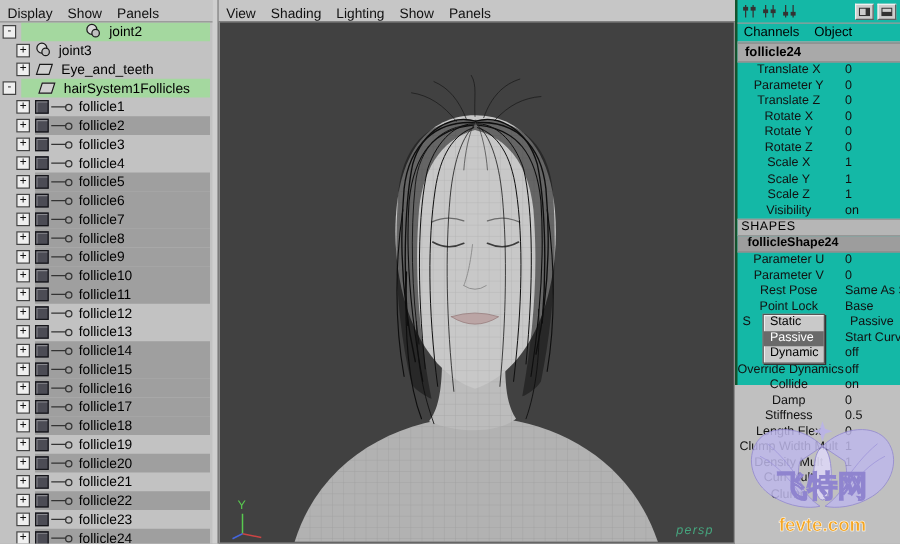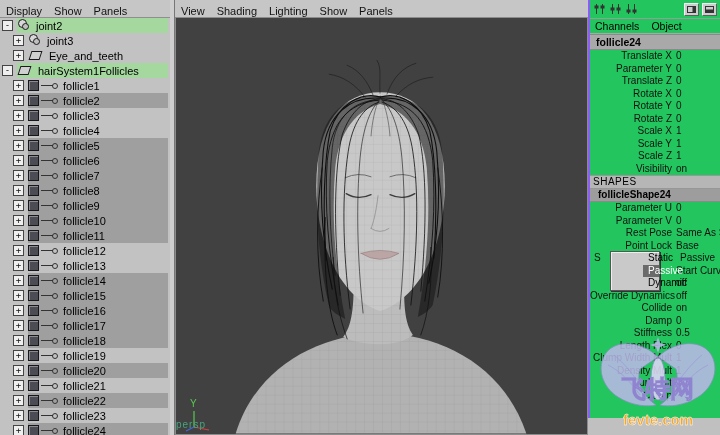--- a/index.html
+++ b/index.html
@@ -15,68 +15,68 @@
             border-right:4px solid #cfcfcf;box-sizing:border-box;}
   .tree{position:absolute;left:0;top:18px;right:2px;bottom:0;overflow:hidden;}
   .orow{height:15px;display:flex;align-items:center;font-size:11px;white-space:nowrap;}
   .orow.lvl0{padding-left:2px;}
   .orow.lvl1{padding-left:13px;}
   .exp{flex:0 0 auto;width:9px;height:9px;border:1px solid #444;background:#efefef;
        font-size:9px;line-height:8px;text-align:center;margin-right:4px;
        font-family:"DejaVu Sans Mono",monospace;color:#111;}
   .rowbody{flex:1;display:flex;align-items:center;height:100%;min-width:0;}
   .orow.sel .rowbody{background:#9f9f9f;}
-  .orow.hilite .rowbody{background:#a4d89f;}
+  .orow.hilite .rowbody{background:#a4d89f;justify-content:center;}
   .oicon{flex:0 0 auto;display:inline-block;}
   .ico-joint{position:relative;width:7px;height:7px;border:1px solid #1a1a1a;border-radius:50%;
              background:#d8d8d8;margin:0 6px 4px 1px;}
   .ico-joint::after{content:'';position:absolute;left:3px;top:3px;width:5px;height:5px;
              border:1px solid #1a1a1a;border-radius:50%;background:#bfbfbf;}
   .ico-mesh{width:9px;height:7px;border:1px solid #1a1a1a;transform:skewX(-18deg);
             background:#d0d0d0;margin:0 5px 0 2px;}
   .ico-follicle{width:9px;height:9px;background:#4c4c55;border:1px solid #15151a;
             box-shadow:inset 1px 1px 0 rgba(255,255,255,.35);margin-right:2px;}
   .connector{width:18px;height:7px;position:relative;margin-right:1px;display:none;flex:0 0 auto;}
   .orow.conn .connector{display:inline-block;}
   .connector::before{content:'';position:absolute;left:0;top:3px;width:12px;height:1px;background:#333;}
   .connector::after{content:'';position:absolute;right:1px;top:1px;width:4px;height:4px;
             border:1px solid #333;border-radius:50%;}
   .olabel{padding:0 3px;overflow:hidden;}
 
   
   .vp{position:absolute;left:174px;top:0;width:414px;height:435px;border-left:1px solid #777;box-sizing:border-box;}
   .view3d{position:absolute;left:0;top:17px;right:0;bottom:0;background:#414141;border:1px solid #8c8c8c;box-sizing:border-box;}
   .view3d svg.scene{position:absolute;left:0;top:0;width:100%;height:100%;}
-  .persp-label{position:absolute;left:0;right:0;bottom:4px;text-align:left;
-               color:#46a57e;font-size:10px;letter-spacing:1px;}
+  .persp-label{position:absolute;left:0;right:16px;bottom:4px;text-align:right;
+               color:#46a57e;font-size:10px;letter-spacing:1px;font-style:italic;}
   .axis-gizmo{position:absolute;left:6px;bottom:2px;}
 
   
-  .cbox{position:absolute;left:588px;top:0;width:132px;height:418px;background:#22c55e;
-        border-left:2px solid #8b5cf6;box-sizing:border-box;font-size:10px;}
+  .cbox{position:absolute;left:588px;top:0;width:132px;height:308px;background:#14b8a6;
+        border-left:2px solid #14532d;box-sizing:border-box;font-size:10px;}
   .cb-icons{height:18px;display:flex;align-items:center;gap:3px;padding:0 3px;border-bottom:1px solid #9a9a9a;}
   .cb-spacer{flex:1;}
   .tbtn{width:13px;height:11px;background:#cdcdcd;border:1px solid;
         border-color:#f0f0f0 #5f5f5f #5f5f5f #f0f0f0;display:flex;align-items:center;justify-content:center;}
   .cb-tabs{height:14px;display:flex;gap:12px;align-items:center;padding-left:5px;
            font-size:10.5px;border-bottom:1px solid #a8a8a8;}
   .node-header{height:14px;line-height:14px;background:#a9a9a9;border-top:1px solid #8a8a8a;
            border-bottom:1px solid #8a8a8a;font-weight:bold;font-size:10.5px;padding-left:6px;}
   .crow{height:12.5px;line-height:12.5px;display:flex;}
-  .clabel{width:82px;text-align:right;padding-right:4px;white-space:nowrap;overflow:hidden;color:#111;}
+  .clabel{width:82px;text-align:center;padding-right:4px;white-space:nowrap;overflow:hidden;color:#111;}
   .cvalue{flex:1;white-space:nowrap;overflow:hidden;color:#111;}
   .crow.lalign .clabel{text-align:left;padding-left:4px;}
   .shapes-header{height:12px;line-height:12px;background:#b6b6b6;font-weight:normal;
            letter-spacing:.5px;padding-left:3px;border-top:1px solid #979797;border-bottom:1px solid #979797;}
   .shape-name{height:12px;line-height:12px;background:#9d9d9d;font-weight:bold;
            padding-left:8px;border-bottom:1px solid #8a8a8a;}
   .shape-rows{position:relative;}
   .cb-popup{position:absolute;left:20px;top:49px;width:48px;background:#c9c9c9;
             border:1px solid #555;box-shadow:1px 1px 0 #333,inset 1px 1px 0 #eee;z-index:5;}
-  .popt{height:12.5px;line-height:12.5px;padding-left:5px;margin-left:32px;}
+  .popt{height:12.5px;line-height:12.5px;padding-left:5px;}
   .popt.selected{background:#6a6a6a;color:#fff;}
 
   
   .watermark{position:absolute;right:0;bottom:0;width:124px;height:102px;pointer-events:none;z-index:9;}
   .watermark .cn{font-weight:bold;}
 </style>
 </head>
 <body>
 
 <div class="app">

